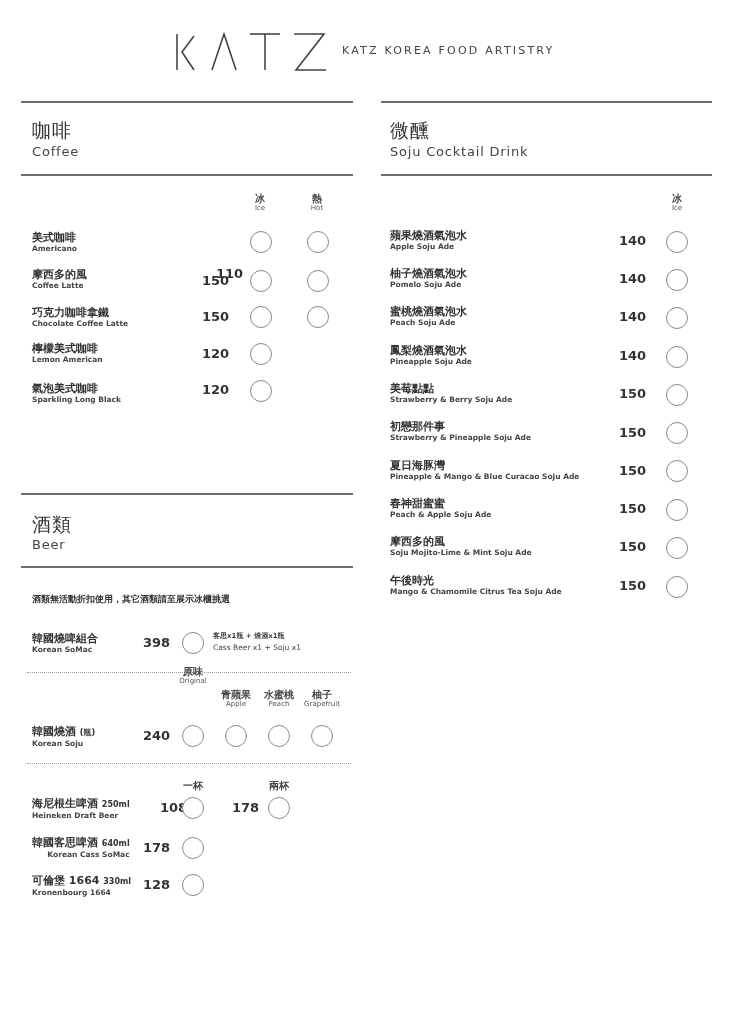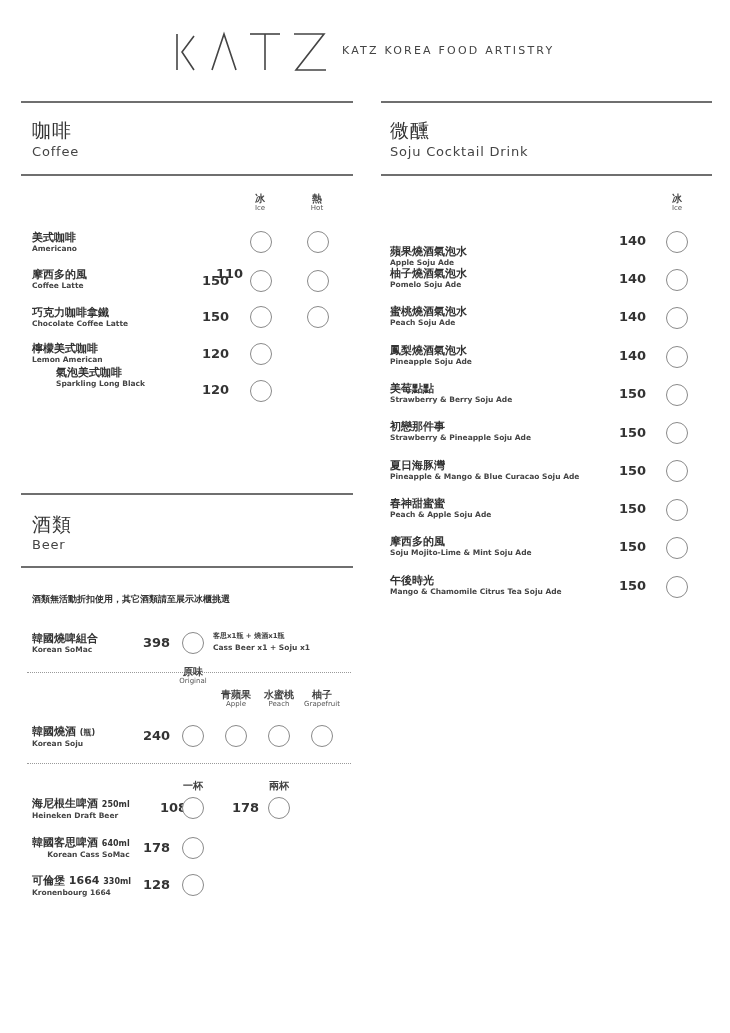--- a/index.html
+++ b/index.html
@@ -14,21 +14,21 @@
   .col-zh { font-size: 10px; font-weight: bold; color: #444; text-align: center; width: 60px; line-height: 11px; }
   .col-en { font-size: 7px; color: #555; text-align: center; width: 60px; line-height: 9px; }
   .item-zh { font-size: 11px; font-weight: bold; color: #333; white-space: nowrap; line-height: 13px; }
   .item-zh small { font-size: 8px; font-weight: bold; }
   .item-en { font-size: 7.5px; font-weight: bold; color: #444; white-space: nowrap; line-height: 10px; }
   .price { font-size: 13px; font-weight: bold; color: #333; }
   .circle { width: 22px; height: 22px; border: 1.2px solid #8a8a8a; border-radius: 50%; background: #fff; }
   .note { font-size: 9px; font-weight: bold; color: #333; white-space: nowrap; }
   .dots { height: 0; border-top: 1.5px dotted #9a9a9a; }
   .combo-zh { font-size: 7px; font-weight: bold; color: #444; white-space: nowrap; }
-  .combo-en { font-size: 7.5px; font-weight: bold; color: #444; white-space: nowrap; }
+  .combo-en { font-size: 7.5px; font-weight: normal; color: #444; white-space: nowrap; }
 </style>
 </head>
 <body>
 
 <svg class="abs logo" viewBox="0 0 160 42" fill="none" stroke="#444" stroke-width="1.6">
 
   <line x1="5" y1="4" x2="5" y2="40"></line>
   <polyline points="22,6 10,22 22,40"></polyline>
 
   <polyline points="40,40 52,4 64,40"></polyline>
@@ -78,21 +78,21 @@
 <div class="abs circle" style="left:250px; top:306px;"></div>
 <div class="abs circle" style="left:307px; top:306px;"></div>
 
 <div class="abs" style="left:32px; top:342px;">
   <div class="item-zh">檸檬美式咖啡</div>
   <div class="item-en">Lemon American</div>
 </div>
 <div class="abs price" style="left:202px; top:346px;">120</div>
 <div class="abs circle" style="left:250px; top:343px;"></div>
 
-<div class="abs" style="left:32px; top:366px;margin-left:24px;">
+<div class="abs" style="left:32px; top:382px;">
   <div class="item-zh">氣泡美式咖啡</div>
   <div class="item-en">Sparkling Long Black</div>
 </div>
 <div class="abs price" style="left:202px; top:382px;">120</div>
 <div class="abs circle" style="left:250px; top:380px;"></div>
 
 <div class="abs hline" style="left:21px; top:493px; width:332px;"></div>
 <div class="abs sec-zh" style="left:32px; top:512px;">酒類</div>
 <div class="abs sec-en" style="left:32px; top:537px;">Beer</div>
 <div class="abs hline" style="left:21px; top:566px; width:332px;"></div>
@@ -170,21 +170,21 @@
 <div class="abs hline" style="left:381px; top:101px; width:331px;"></div>
 <div class="abs sec-zh" style="left:390px; top:118px;">微醺</div>
 <div class="abs sec-en" style="left:390px; top:144px;">Soju Cocktail Drink</div>
 <div class="abs hline" style="left:381px; top:174px; width:331px;"></div>
 
 <div class="abs" style="left:647px; top:193px;">
   <div class="col-zh">冰</div>
   <div class="col-en">Ice</div>
 </div>
 
-<div class="abs" style="left:390px; top:229px;margin-top:16px;">
+<div class="abs" style="left:390px; top:229px;">
   <div class="item-zh">蘋果燒酒氣泡水</div>
   <div class="item-en">Apple Soju Ade</div>
 </div>
 <div class="abs price" style="left:619px; top:233px;">140</div>
 <div class="abs circle" style="left:666px; top:231px;"></div>
 
 <div class="abs" style="left:390px; top:267px;">
   <div class="item-zh">柚子燒酒氣泡水</div>
   <div class="item-en">Pomelo Soju Ade</div>
 </div>

